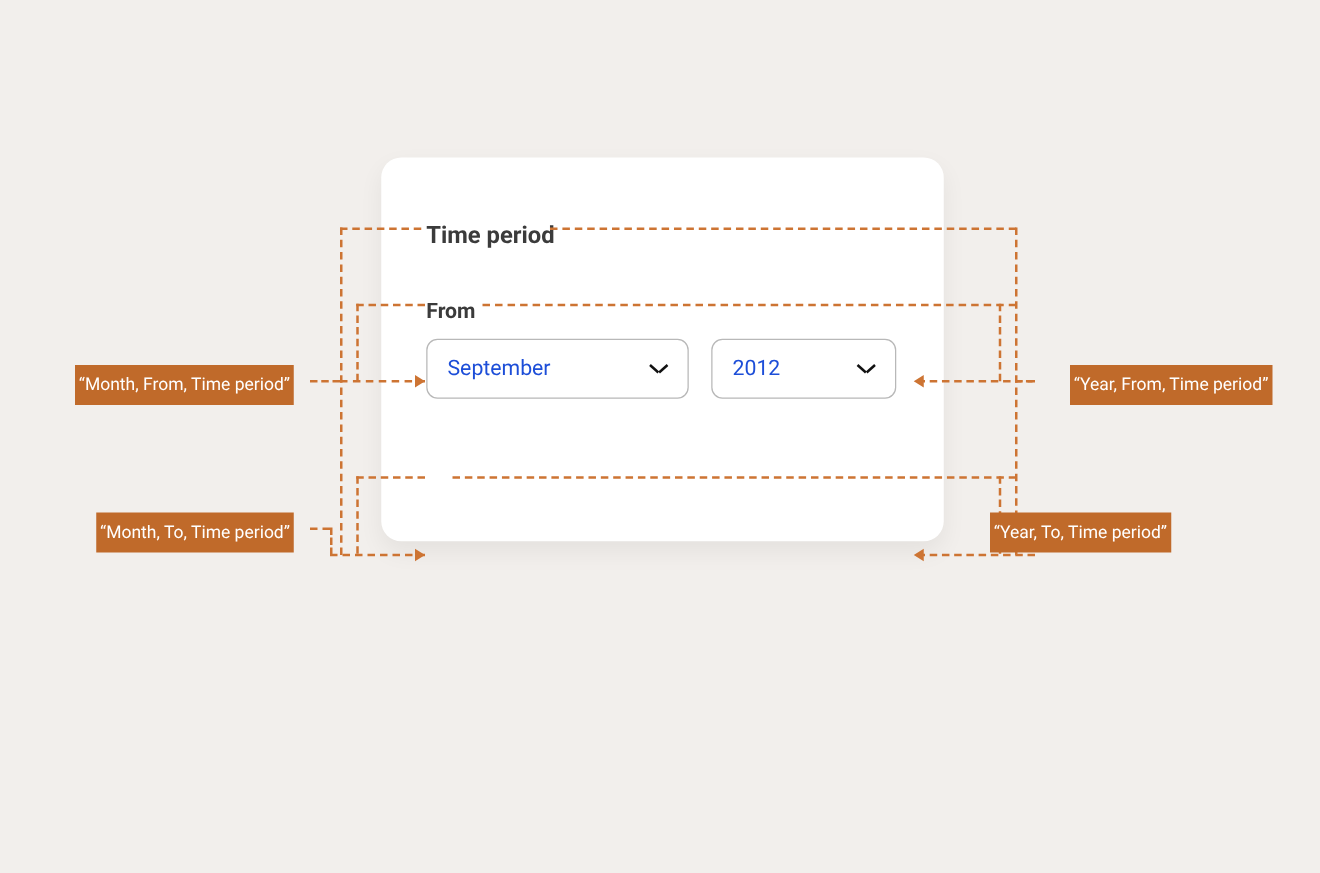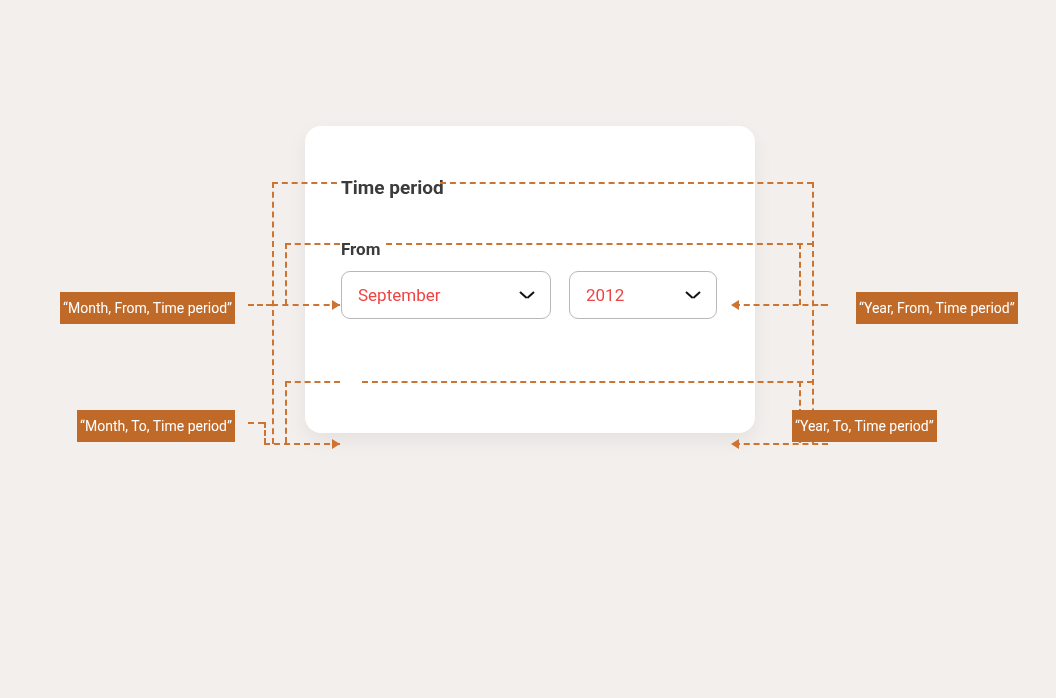--- a/index.html
+++ b/index.html
@@ -42,21 +42,21 @@
       justify-content: space-between;
       height: 48px;
       border: 1px solid #b8b8b8;
       border-radius: 9px;
       background: #fff;
       padding: 0 16px;
       cursor: pointer;
     }
     .select-month { flex: 0 0 210px; }
     .select-year { flex: 0 0 148px; }
-    .select-text { font-size: 17px; color: #ef4444; }
+    .select-text { font-size: 17px; color: #1d4ed8; }
     .chevron {
       width: 14px; height: 8px;
       position: relative;
     }
     .chevron::before, .chevron::after {
       content: "";
       position: absolute;
       top: 0;
       width: 9px; height: 2px;
       background: #111;

